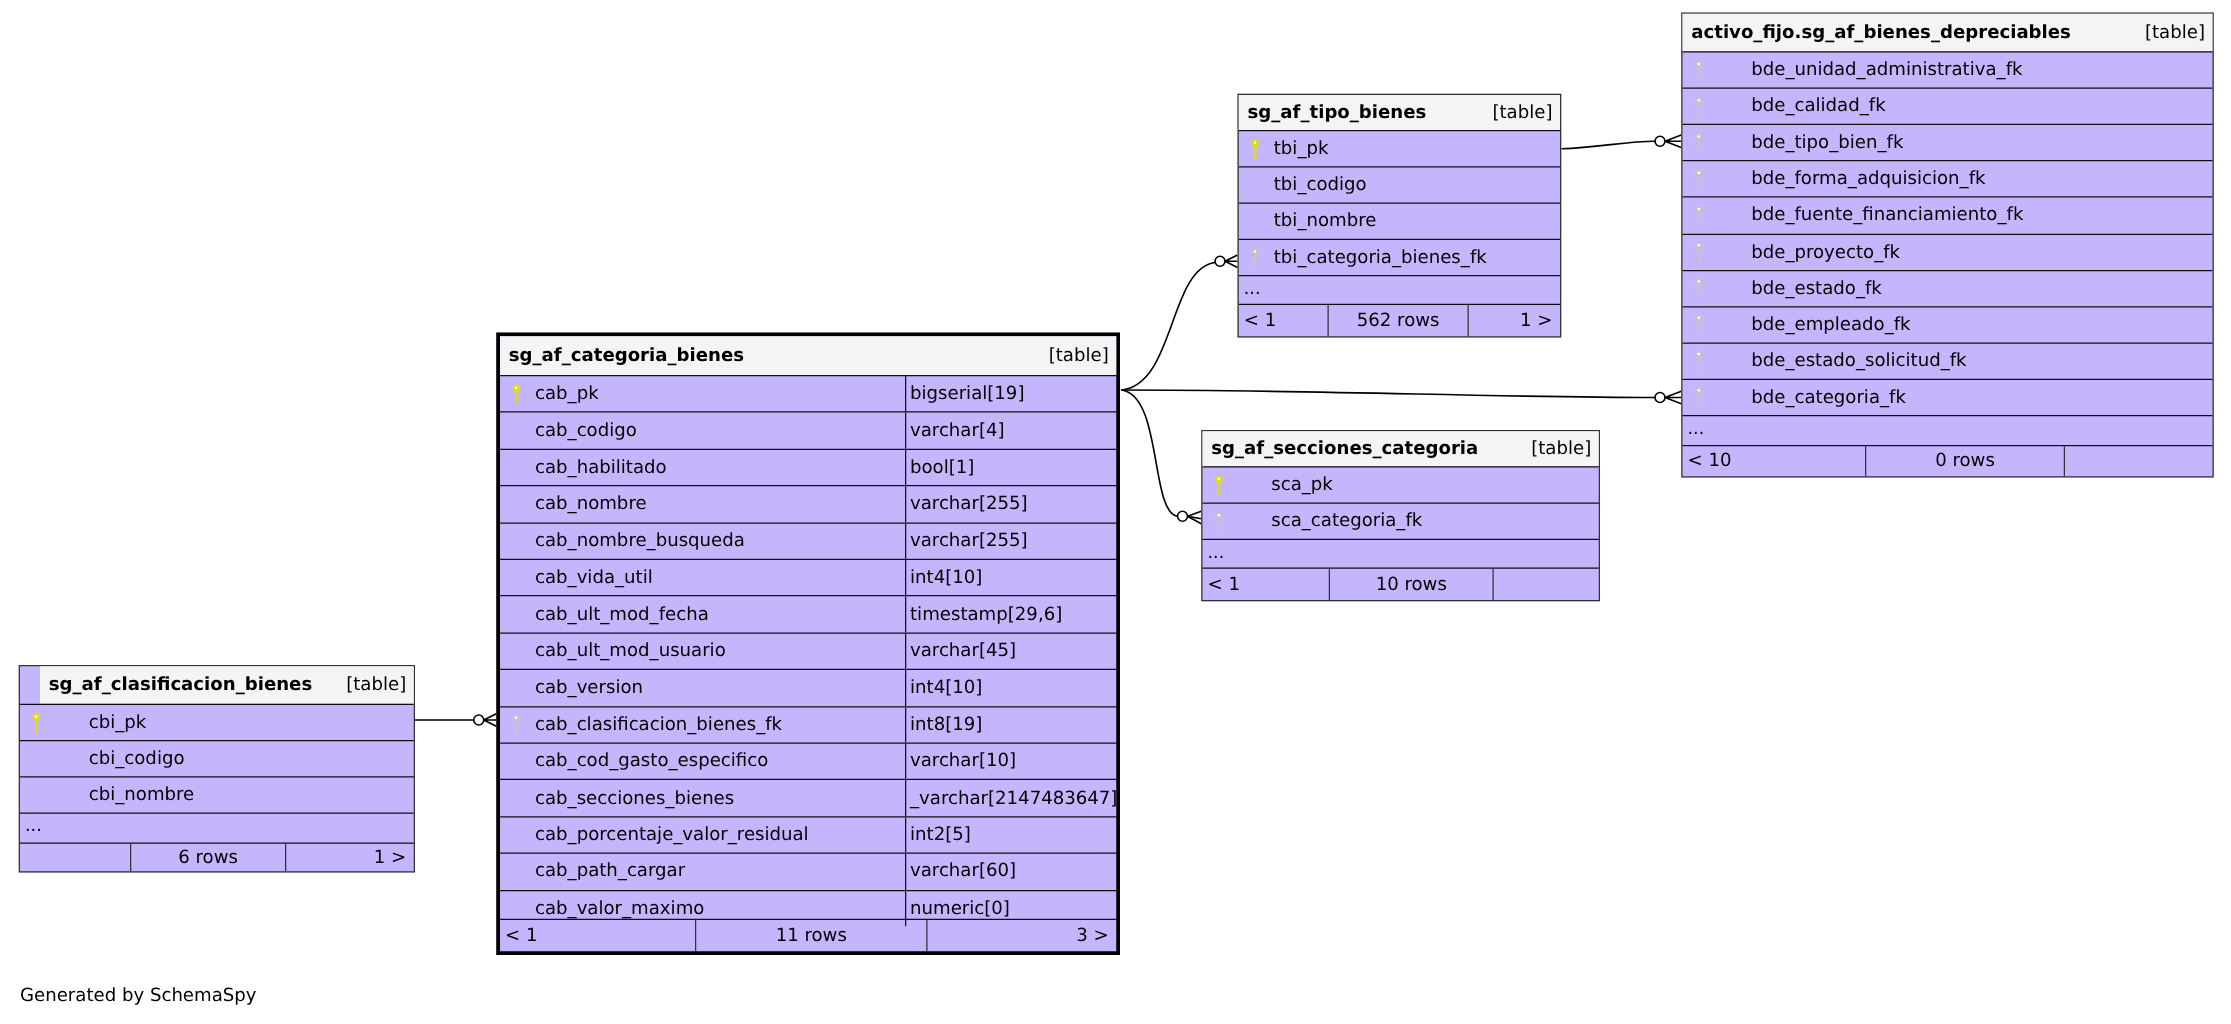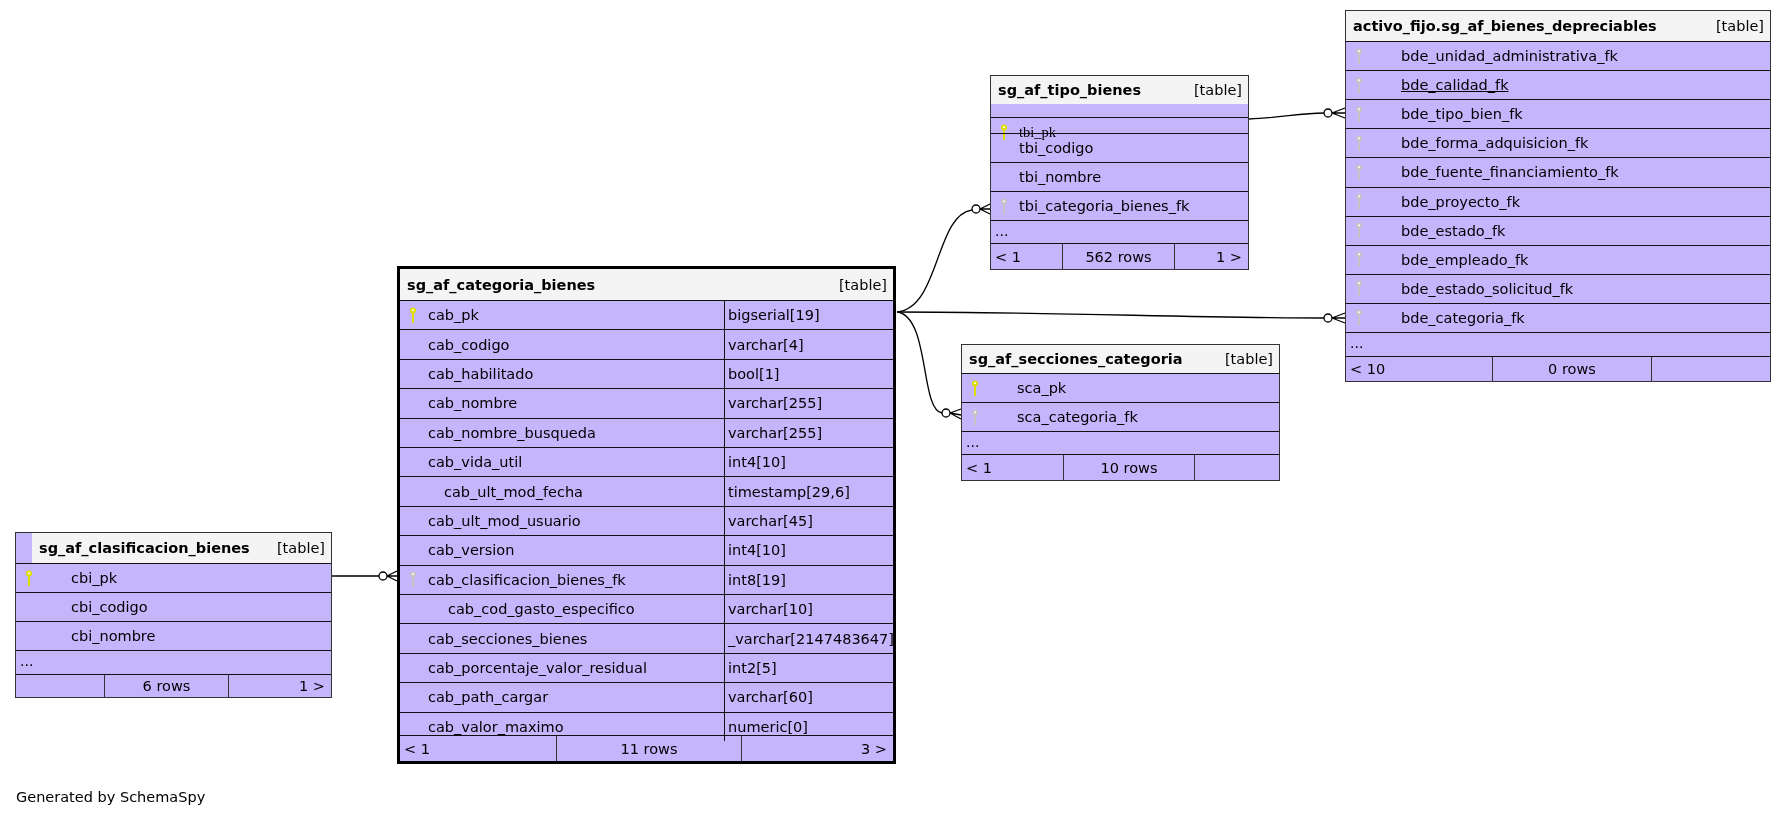--- a/index.html
+++ b/index.html
@@ -132,21 +132,21 @@
     <div class="row" style="top: 148.6px; height: 29.4px;">
       <span class="key"></span>
       <span class="colname">cab_nombre_busqueda</span>
       <span class="coltype" style="left: 324px;">varchar[255]</span>
     </div>
     <div class="row" style="top: 178px; height: 29.4px;">
       <span class="key"></span>
       <span class="colname">cab_vida_util</span>
       <span class="coltype" style="left: 324px;">int4[10]</span>
     </div>
-    <div class="row" style="top: 207.4px; height: 29.4px; padding-left: 16px;">
+    <div class="row" style="top: 207.4px; height: 29.4px;">
       <span class="key"></span>
       <span class="colname">cab_ult_mod_fecha</span>
       <span class="coltype" style="left: 324px;">timestamp[29,6]</span>
     </div>
     <div class="row" style="top: 236.8px; height: 29.4px;">
       <span class="key"></span>
       <span class="colname">cab_ult_mod_usuario</span>
       <span class="coltype" style="left: 324px;">varchar[45]</span>
     </div>
     <div class="row" style="top: 266.2px; height: 29.4px;">
@@ -158,21 +158,21 @@
       <span class="key">
   <svg viewBox="0 0 8 17">
           <circle cx="4" cy="3.5" r="3" fill="#c4c4c4"></circle>
           <circle cx="4" cy="3.2" r="1" fill="#fff"></circle>
           <rect x="3" y="6" width="2" height="10" fill="#c4c4c4"></rect>
         </svg>
 </span>
       <span class="colname">cab_clasificacion_bienes_fk</span>
       <span class="coltype" style="left: 324px;">int8[19]</span>
     </div>
-    <div class="row" style="top: 325px; height: 29.4px; padding-left: 20px;">
+    <div class="row" style="top: 325px; height: 29.4px;">
       <span class="key"></span>
       <span class="colname">cab_cod_gasto_especifico</span>
       <span class="coltype" style="left: 324px;">varchar[10]</span>
     </div>
     <div class="row" style="top: 354.4px; height: 29.4px;">
       <span class="key"></span>
       <span class="colname">cab_secciones_bienes</span>
       <span class="coltype" style="left: 324px;">_varchar[2147483647]</span>
     </div>
     <div class="row" style="top: 383.8px; height: 29.4px;">
@@ -195,21 +195,21 @@
       <div class="c2" style="width: 185px;">11 rows</div>
       <div class="c3" style="flex: 1 1 0%;">3 &gt;</div>
     </div>
   </div>
 
 <div class="tbl" style="left:990px; top:75px; width:259px; height:195px;">
     <div class="hdr" style="height: 28px;">
       <span class="name">sg_af_tipo_bienes</span>
       <span>[table]</span>
     </div>
-    <div class="row" style="top: 41px; height: 29px; font-family: Liberation Serif, serif;">
+    <div class="row" style="top: 28px; height: 29px;">
       <span class="key">
   <svg viewBox="0 0 8 17">
           <circle cx="4" cy="3.5" r="3" fill="#e0e000"></circle>
           <circle cx="4" cy="3.2" r="1" fill="#fff"></circle>
           <rect x="3" y="6" width="2" height="10" fill="#e0e000"></rect>
         </svg>
 </span>
       <span class="colname">tbi_pk</span>
     </div>
     <div class="row" style="top: 57px; height: 29px;">
@@ -279,21 +279,21 @@
     <div class="row" style="top: 30px; height: 29.1px;">
       <span class="key">
   <svg viewBox="0 0 8 17">
           <circle cx="4" cy="3.5" r="3" fill="#c4c4c4"></circle>
           <circle cx="4" cy="3.2" r="1" fill="#fff"></circle>
           <rect x="3" y="6" width="2" height="10" fill="#c4c4c4"></rect>
         </svg>
 </span>
       <span class="colname wide">bde_unidad_administrativa_fk</span>
     </div>
-    <div class="row" style="top: 59.1px; height: 29.1px; text-decoration: underline;">
+    <div class="row" style="top: 59.1px; height: 29.1px;">
       <span class="key">
   <svg viewBox="0 0 8 17">
           <circle cx="4" cy="3.5" r="3" fill="#c4c4c4"></circle>
           <circle cx="4" cy="3.2" r="1" fill="#fff"></circle>
           <rect x="3" y="6" width="2" height="10" fill="#c4c4c4"></rect>
         </svg>
 </span>
       <span class="colname wide">bde_calidad_fk</span>
     </div>
     <div class="row" style="top: 88.2px; height: 29.1px;">

